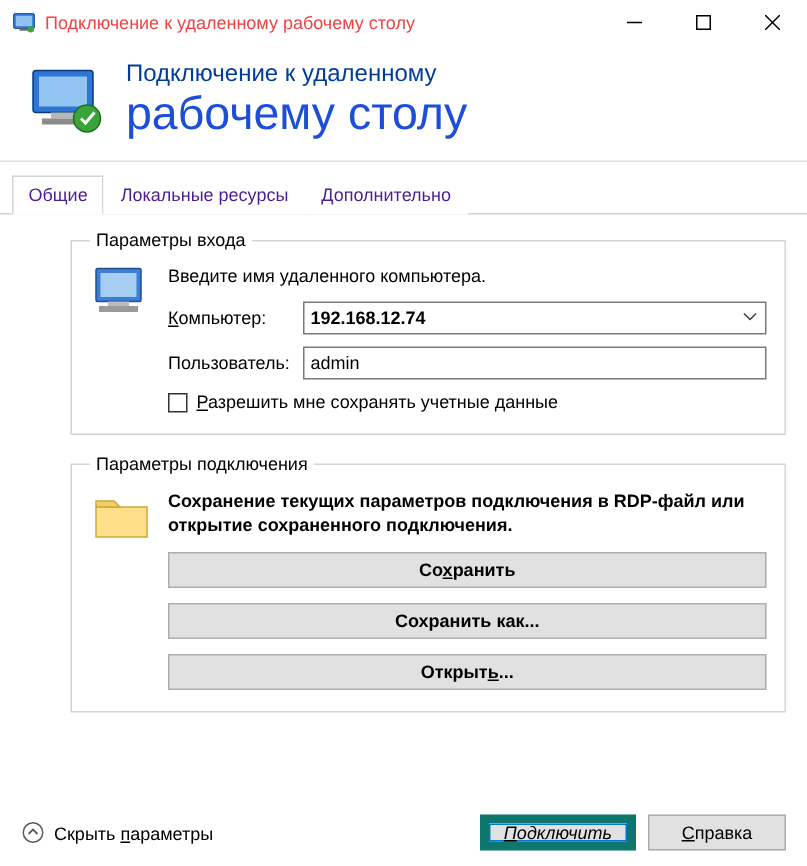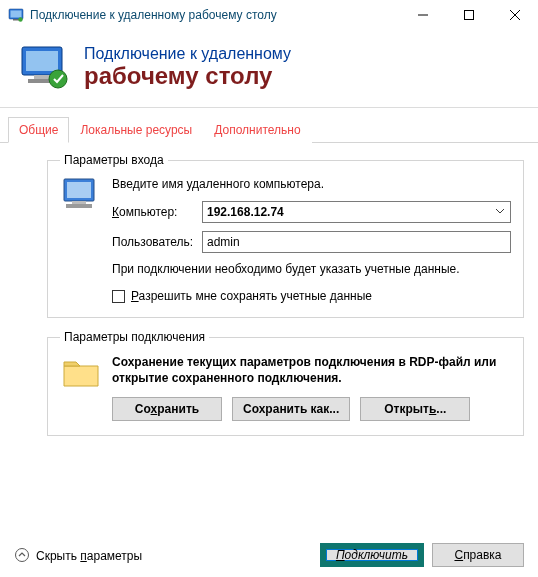--- a/index.html
+++ b/index.html
@@ -22,21 +22,21 @@
     border-bottom: 1px solid #fff;
   }
   .titlebar-icon {
     width: 16px; height: 16px;
     margin-right: 6px;
     flex: none;
   }
   .titlebar-title {
     flex: 1;
     font-size: 12px;
-    color: #0c4a6e;
+    color: #ef4444;
   }
   .titlebar-controls {
     display: flex;
   }
   .tbtn {
     width: 46px;
     height: 30px;
     display: flex;
     align-items: center;
     justify-content: center;
@@ -55,41 +55,41 @@
     width: 52px; height: 52px;
     margin-right: 14px;
     flex: none;
   }
   .header-text .line1 {
     font-size: 16px;
     color: #003c9a;
     line-height: 1.1;
   }
   .header-text .line2 {
-    font-size: 24px;
-    font-weight: 700;
-    color: #7f1d1d;
+    font-size: 31px;
+    font-weight: 400;
+    color: #1d4ed8;
     line-height: 1.1;
   }
   .tabs {
     display: flex;
     border-bottom: 1px solid #d4d4d4;
     padding: 0 8px;
     margin-top: 8px;
     gap: 0;
   }
   .tab {
     padding: 5px 10px;
     font-size: 12px;
     background: #fff;
     border: 1px solid transparent;
     border-bottom: none;
     position: relative;
     top: 1px;
-    color: #ef4444;
+    color: #4c1d95;
   }
   .tab.active {
     border-color: #d4d4d4;
     border-bottom: 1px solid #fff;
     background: #fff;
   }
   .body {
     padding: 10px 14px 0 14px;
     margin-left: 33px;
   }
@@ -164,20 +164,21 @@
   .conn-icon {
     width: 44px; height: 40px;
     margin-right: 8px;
     flex: none;
   }
   .conn-right { flex:1;font-weight:bold; }
   .conn-desc { line-height:1.35; margin-bottom: 10px; }
   .button-row {
     display: flex;
     gap: 10px;
+    flex-direction: column;
   }
   .btn {
     min-width: 110px;
     height: 24px;
     border: 1px solid #adadad;
     background: #e1e1e1;
     font-family: inherit;
     font-size: 12px;
     padding: 0 10px;
     display: inline-flex;
@@ -299,21 +300,20 @@
                 </svg>
             </span>
           </div>
         </div>
 
         <div class="form-row">
           <span class="form-label">Пользователь:</span>
           <input class="textfield" type="text" value="admin" style="">
         </div>
 
-        <div class="info-text">При подключении необходимо будет указать учетные данные.</div>
 
         <div class="checkbox-row">
           <span class="checkbox-box"></span>
           <span><span class="u">Р</span>азрешить мне сохранять учетные данные</span>
         </div>
       </div>
     </div>
   </fieldset>
 
   <fieldset class="group">

